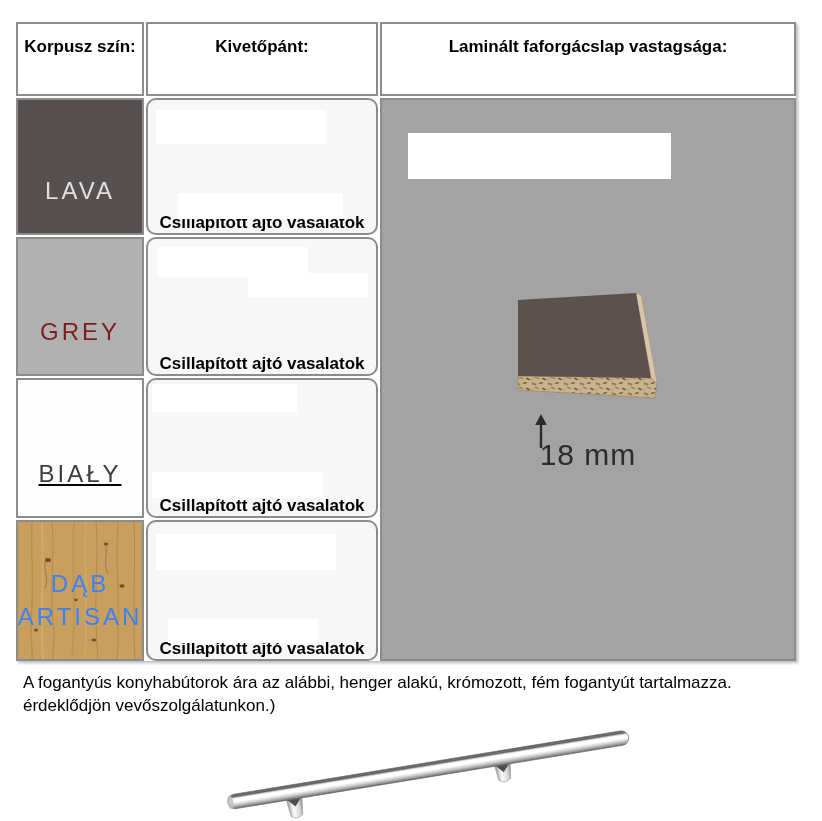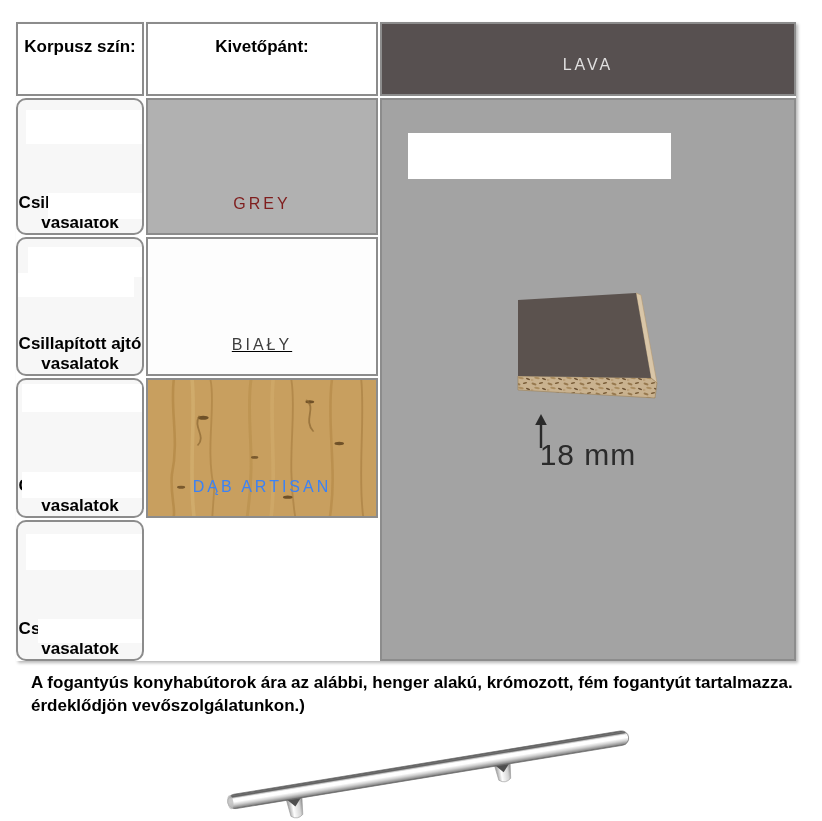--- a/index.html
+++ b/index.html
@@ -31,22 +31,22 @@
   .hinge{
     background:#f7f7f7;
     display:flex;align-items:flex-end;justify-content:center;
     font-weight:bold;font-size:17px;text-align:center;border-radius:10px;
   }
   .hinge .patch{position:absolute;background:#ffffff;}
   .swatch{
     display:flex;align-items:flex-end;justify-content:center;
   }
   .swatch .label{
-    font-size:16px;letter-spacing:3px;line-height:1.35;
-    text-align:left;padding-bottom:18px;font-weight:400;
+    font-size:24px;letter-spacing:3px;line-height:1.35;
+    text-align:center;padding-bottom:26px;font-weight:400;
   }
   .swatch-lava{background:#575050;}
   .swatch-lava .label{color:rgba(255,255,255,0.82);}
   .swatch-grey{background:#b1b1b1;}
   .swatch-grey .label{color:#7f1d1d;}
   .swatch-bialy{background:#fdfdfd;text-decoration:underline;}
   .swatch-bialy .label{color:#3d3d3d;}
   .swatch-wood .label{color:#3b82f6;position:relative;z-index:2;}
   .swatch-wood svg.woodtex{position:absolute;left:0;top:0;width:100%;height:100%;}
   .thickness{
@@ -58,35 +58,38 @@
   }
   .board-svg{position:absolute;left:133px;top:191px;width:146px;height:134px;}
   .arrow-svg{position:absolute;left:150px;top:314px;width:18px;height:36px;}
   .thickness-label{
     position:absolute;left:0;top:338px;width:100%;
     text-align:center;font-size:30px;color:#2b2b2b;letter-spacing:1px;
     font-weight:400;
   }
   
   .footer-note{
-    position:absolute;left:31px;top:671px;width:775px;
-    font-weight:bold;font-size:17px;line-height:23px;color:#000;
+    position:absolute;left:23px;top:671px;width:775px;
+    font-weight:normal;font-size:17px;line-height:23px;color:#000;
   }
   .handle-svg{position:absolute;left:220px;top:726px;width:424px;height:95px;}
 </style>
 </head>
 <body>
 
 <div class="spec-table">
 
   <div class="cell head">
     <span>Korpusz szín:</span>
   </div>
   <div class="cell head">
     <span>Kivetőpánt:</span>
+  </div>
+  <div class="cell head">
+    <span>Laminált faforgácslap vastagsága:</span>
   </div>
 
   <div class="cell swatch swatch-lava">
     <span class="label">LAVA</span>
   </div>
   <div class="cell hinge">
     <div class="patch" style="left:8px;top:10px;width:170px;height:34px;"></div>
     <div class="patch" style="left:30px;bottom:14px;width:165px;height:26px;"></div>
     <span>Csillapított ajtó vasalatok</span>
   </div>

